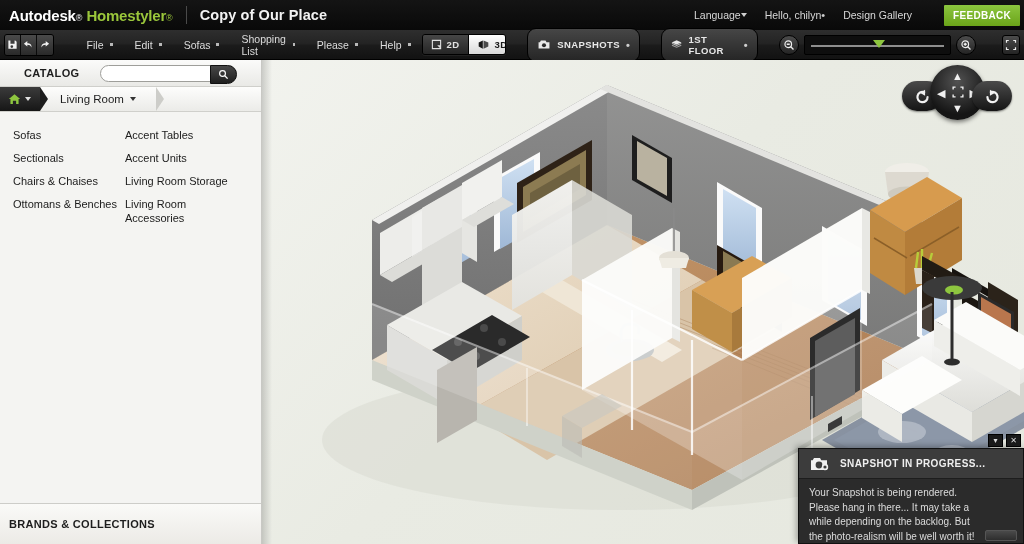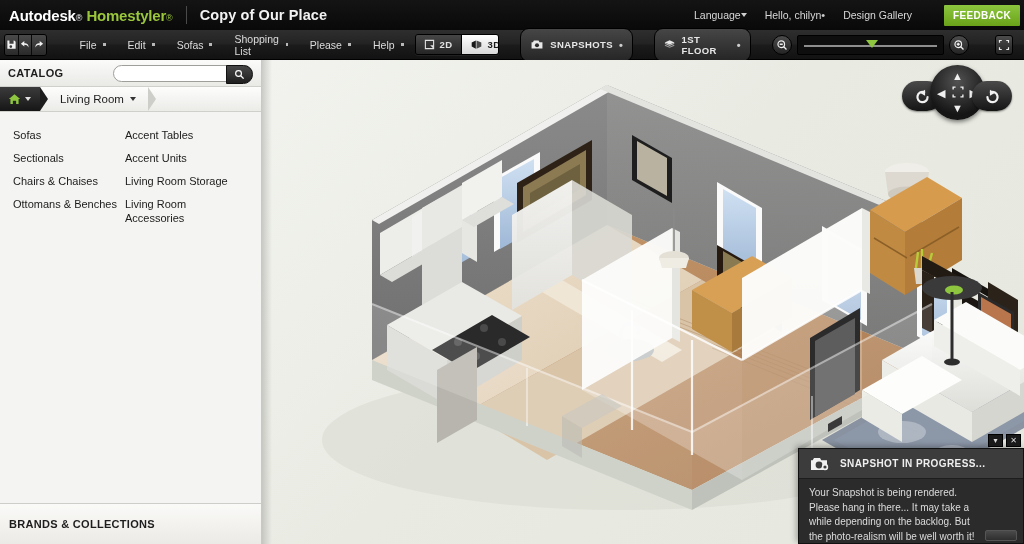--- a/index.html
+++ b/index.html
@@ -60,21 +60,21 @@
     border-right:1px solid #0a0a0a;
   }
   .tb-ibtn:last-child { border-right:none; }
   .menus { display:flex; margin-left:22px; }
   .menu-item {
     color:#dcdcdc; font-size:10.5px; padding:0 11px; display:flex; align-items:center; gap:6px;
     height:19px;
   }
   .menu-dot { width:3px; height:3px; background:#b9b9b9; display:inline-block; }
 
-  .center-tools { display:flex; align-items:center; margin-left:auto; margin-right:7px; gap:21px;justify-content:space-between; }
+  .center-tools { display:flex; align-items:center; margin-left:auto; margin-right:0; gap:21px;justify-content:space-between; }
 
   .seg {
     display:flex; border:1px solid #000; border-radius:3px; overflow:hidden;
     box-shadow:0 1px 0 rgba(255,255,255,.06);
   }
   .seg-btn {
     display:flex; align-items:center; gap:5px; padding:0 8px; height:19px;
     background:linear-gradient(to bottom,#464646 0%, #252525 100%);
     color:#e2e2e2; font-size:9.5px; font-weight:bold; letter-spacing:.4px;
     border-right:1px solid #000;
@@ -115,21 +115,21 @@
 
   
   .sidebar {
     position:absolute; left:0; top:60px; width:262px; height:484px;
     background:#f4f4f2;
     border-right:1px solid #c8c8c4;
   }
   .catalog-head {
     height:27px; background:linear-gradient(to bottom,#fbfbfa,#e9e9e6);
     border-bottom:1px solid #cfcfcb;
-    display:flex; align-items:center; padding:0 8px; gap:20px;
+    display:flex; align-items:center; padding:0 24px; gap:20px;
   }
   .catalog-title { font-size:11px; font-weight:bold; color:#1d1d1d; letter-spacing:.4px; }
   .search-box {
     margin-left:auto; width:140px; height:17px; position:relative;
     background:#fff; border:1px solid #9e9e9a; border-radius:9px;
     display:flex; align-items:center;
   }
   .search-input {
     border:none; outline:none; background:transparent; font-size:10px;
     width:112px; padding-left:7px; color:#333; font-family:"Liberation Sans",sans-serif;
@@ -154,21 +154,21 @@
   .crumb-home:after {
     content:""; position:absolute; right:-8px; top:0; width:0;height:0;
     border-top:12.5px solid transparent;border-bottom:12.5px solid transparent;
     border-left:8px solid #1c1c1c;
   }
   .crumb-caret-w {
     width:0;height:0;border-left:3.5px solid transparent;border-right:3.5px solid transparent;
     border-top:4px solid #e2e2e2;
   }
   .crumb-cur {
-    display:flex;align-items:center;gap:6px;padding:0 12px 0 20px;position:relative;
+    display:flex;align-items:center;gap:6px;padding:0 20px 0 20px;position:relative;
     color:#1d1d1d;font-size:11.5px;
   }
   .crumb-cur:after {
     content:""; position:absolute; right:-8px; top:0; width:0;height:0;
     border-top:12.5px solid transparent;border-bottom:12.5px solid transparent;
     border-left:8px solid #cdcdc9;
   }
   .crumb-caret-d {
     width:0;height:0;border-left:3.5px solid transparent;border-right:3.5px solid transparent;
     border-top:4px solid #333;

